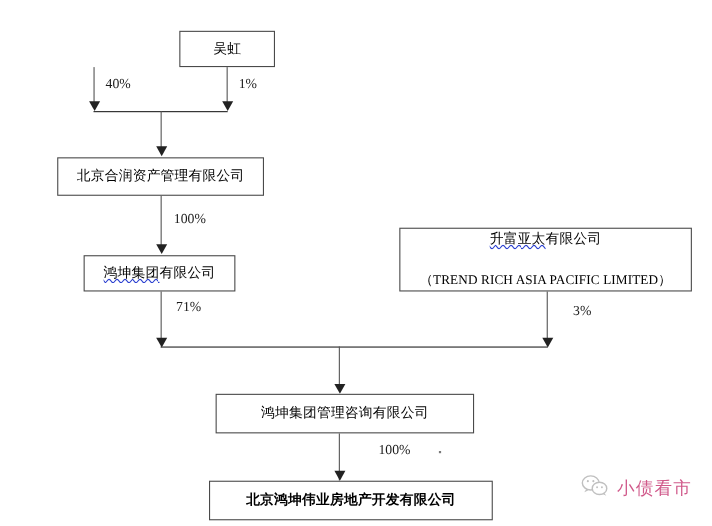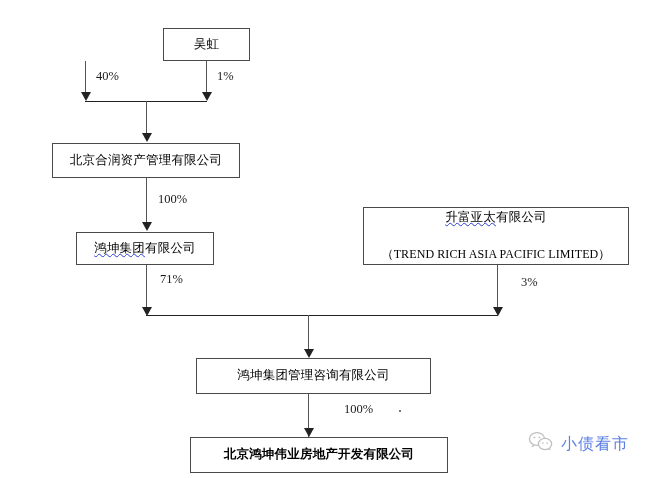--- a/index.html
+++ b/index.html
@@ -93,21 +93,21 @@
   
   .watermark {
     position: absolute;
     display: flex;
     align-items: center;
     gap: 7px;
     opacity: 0.72;
   }
   .watermark .wm-text {
     font-size: 16px;
-    color: #1d4ed8;
+    color: #be185d;
     letter-spacing: 1px;
     white-space: nowrap;
   }
   .wm-icon { display: block; }
 </style>
 </head>
 <body>
 
 <div id="canvas">
 

